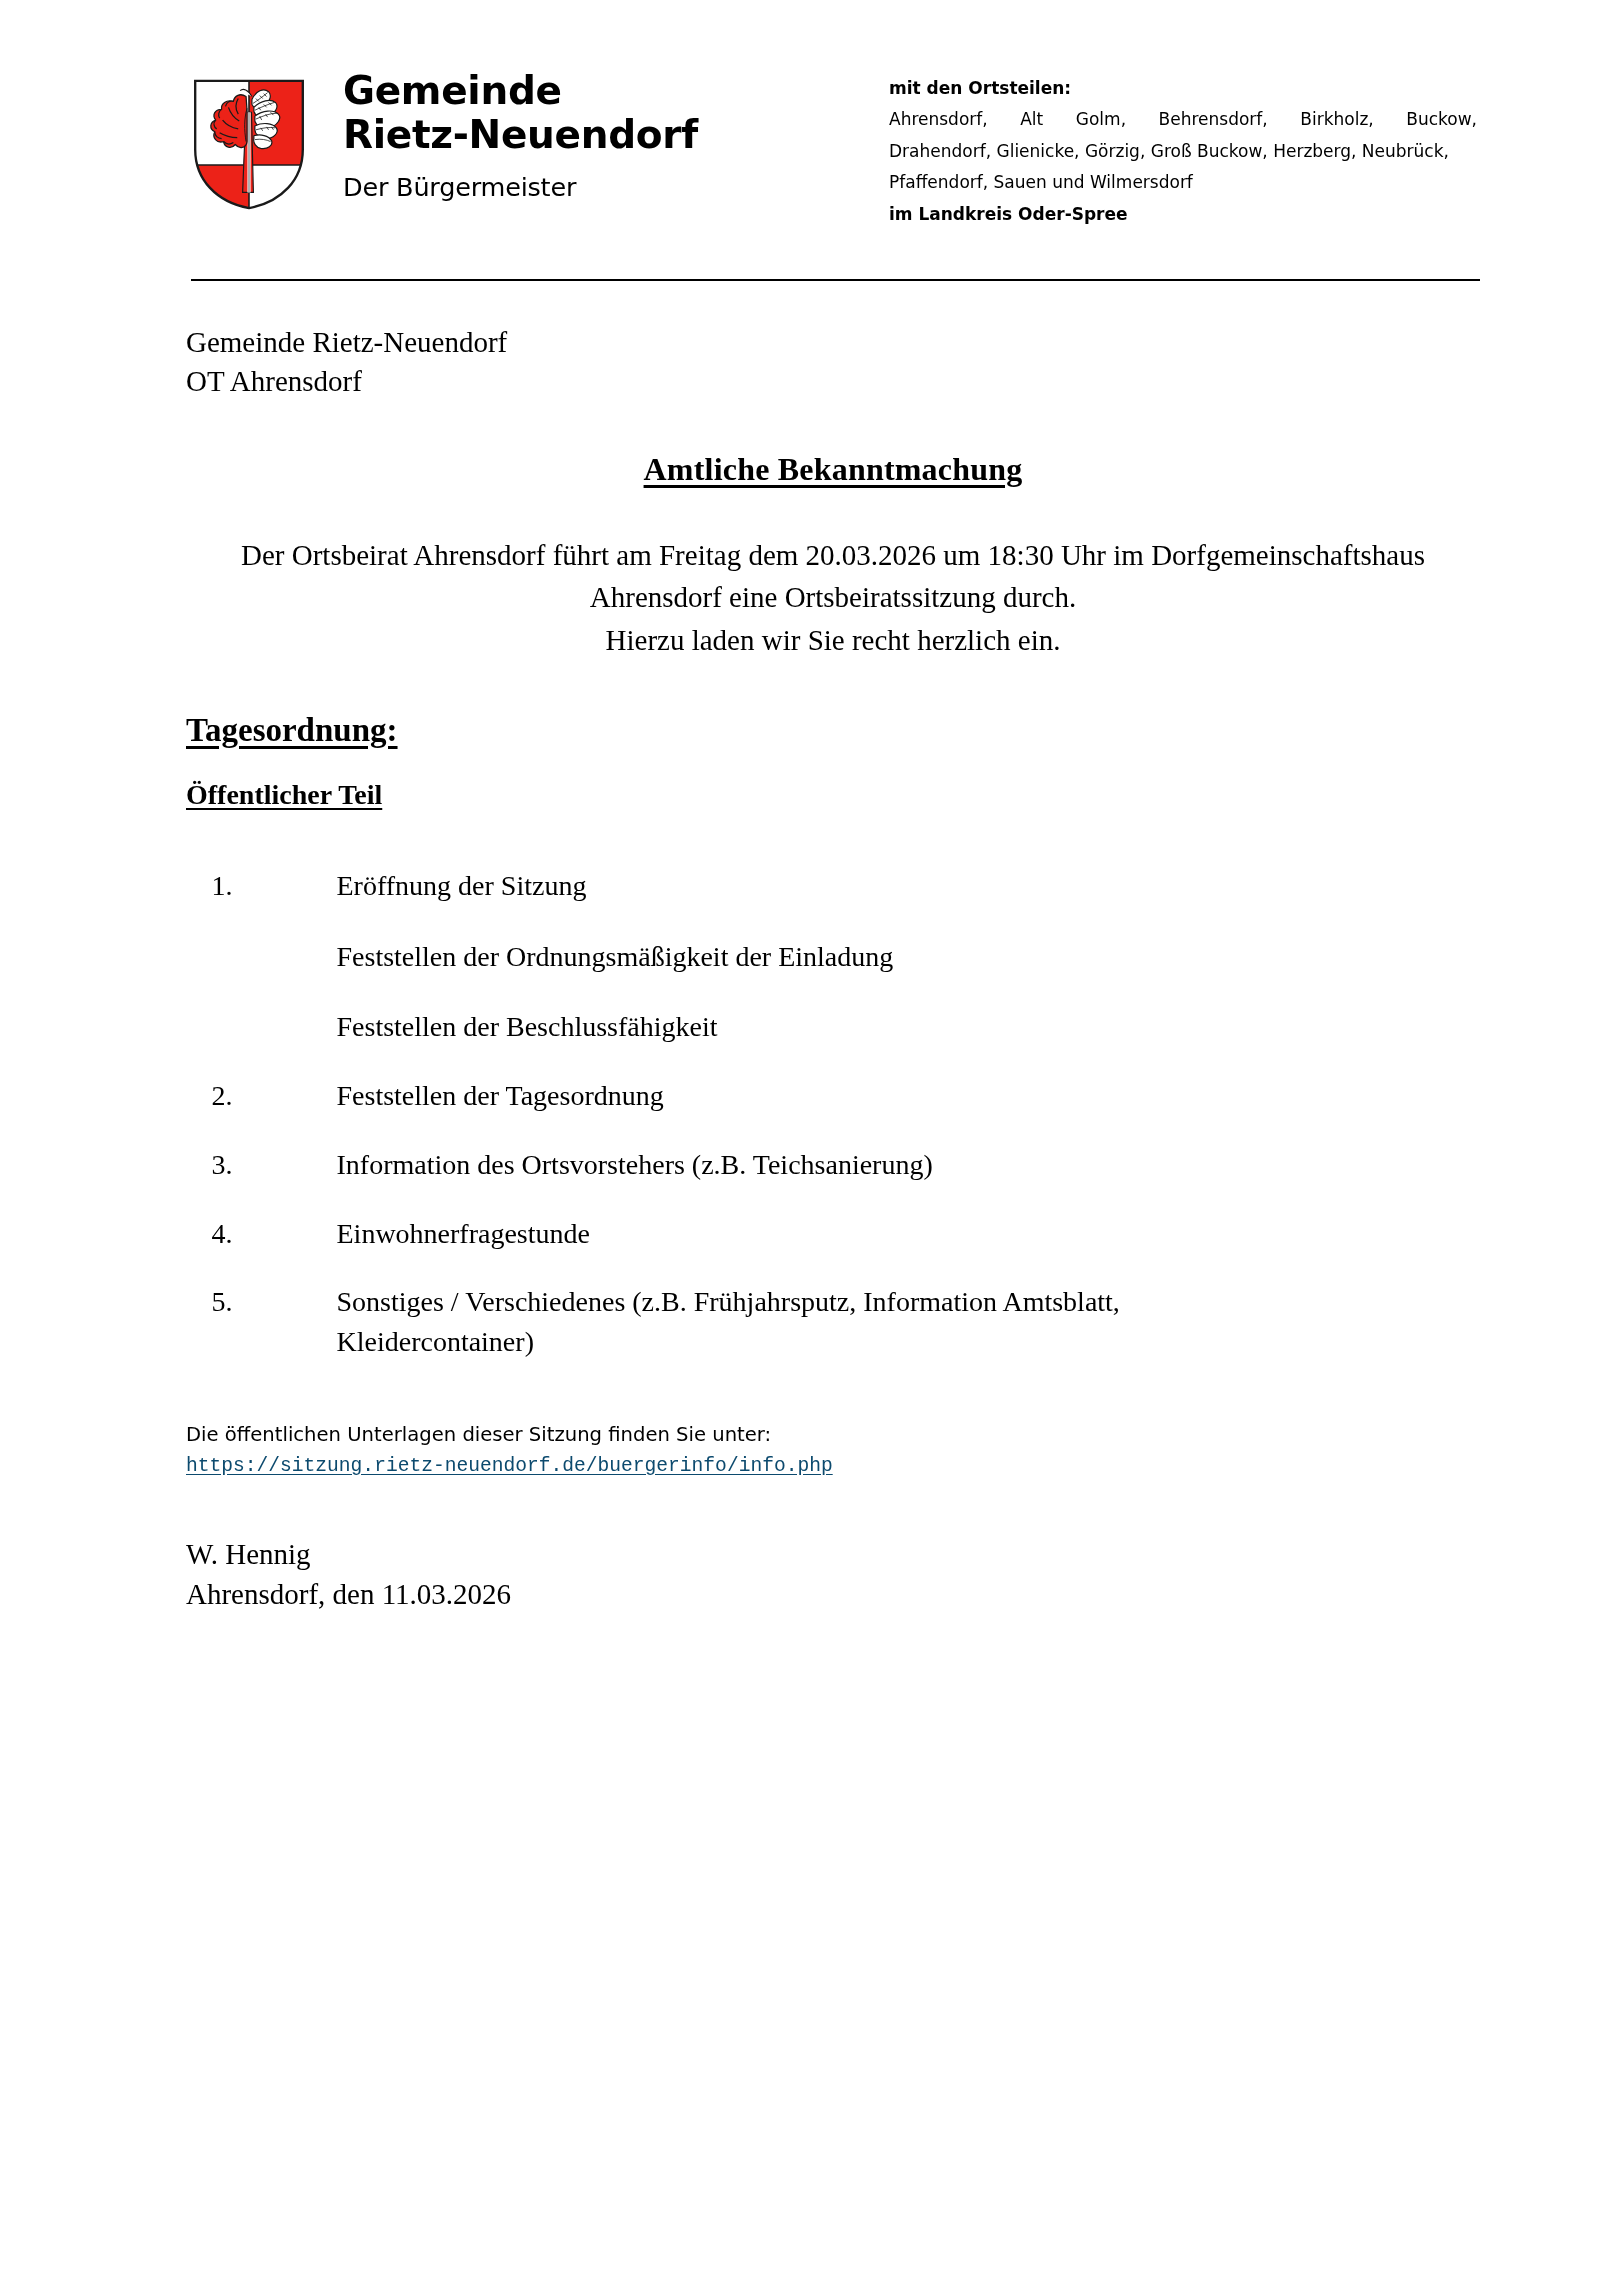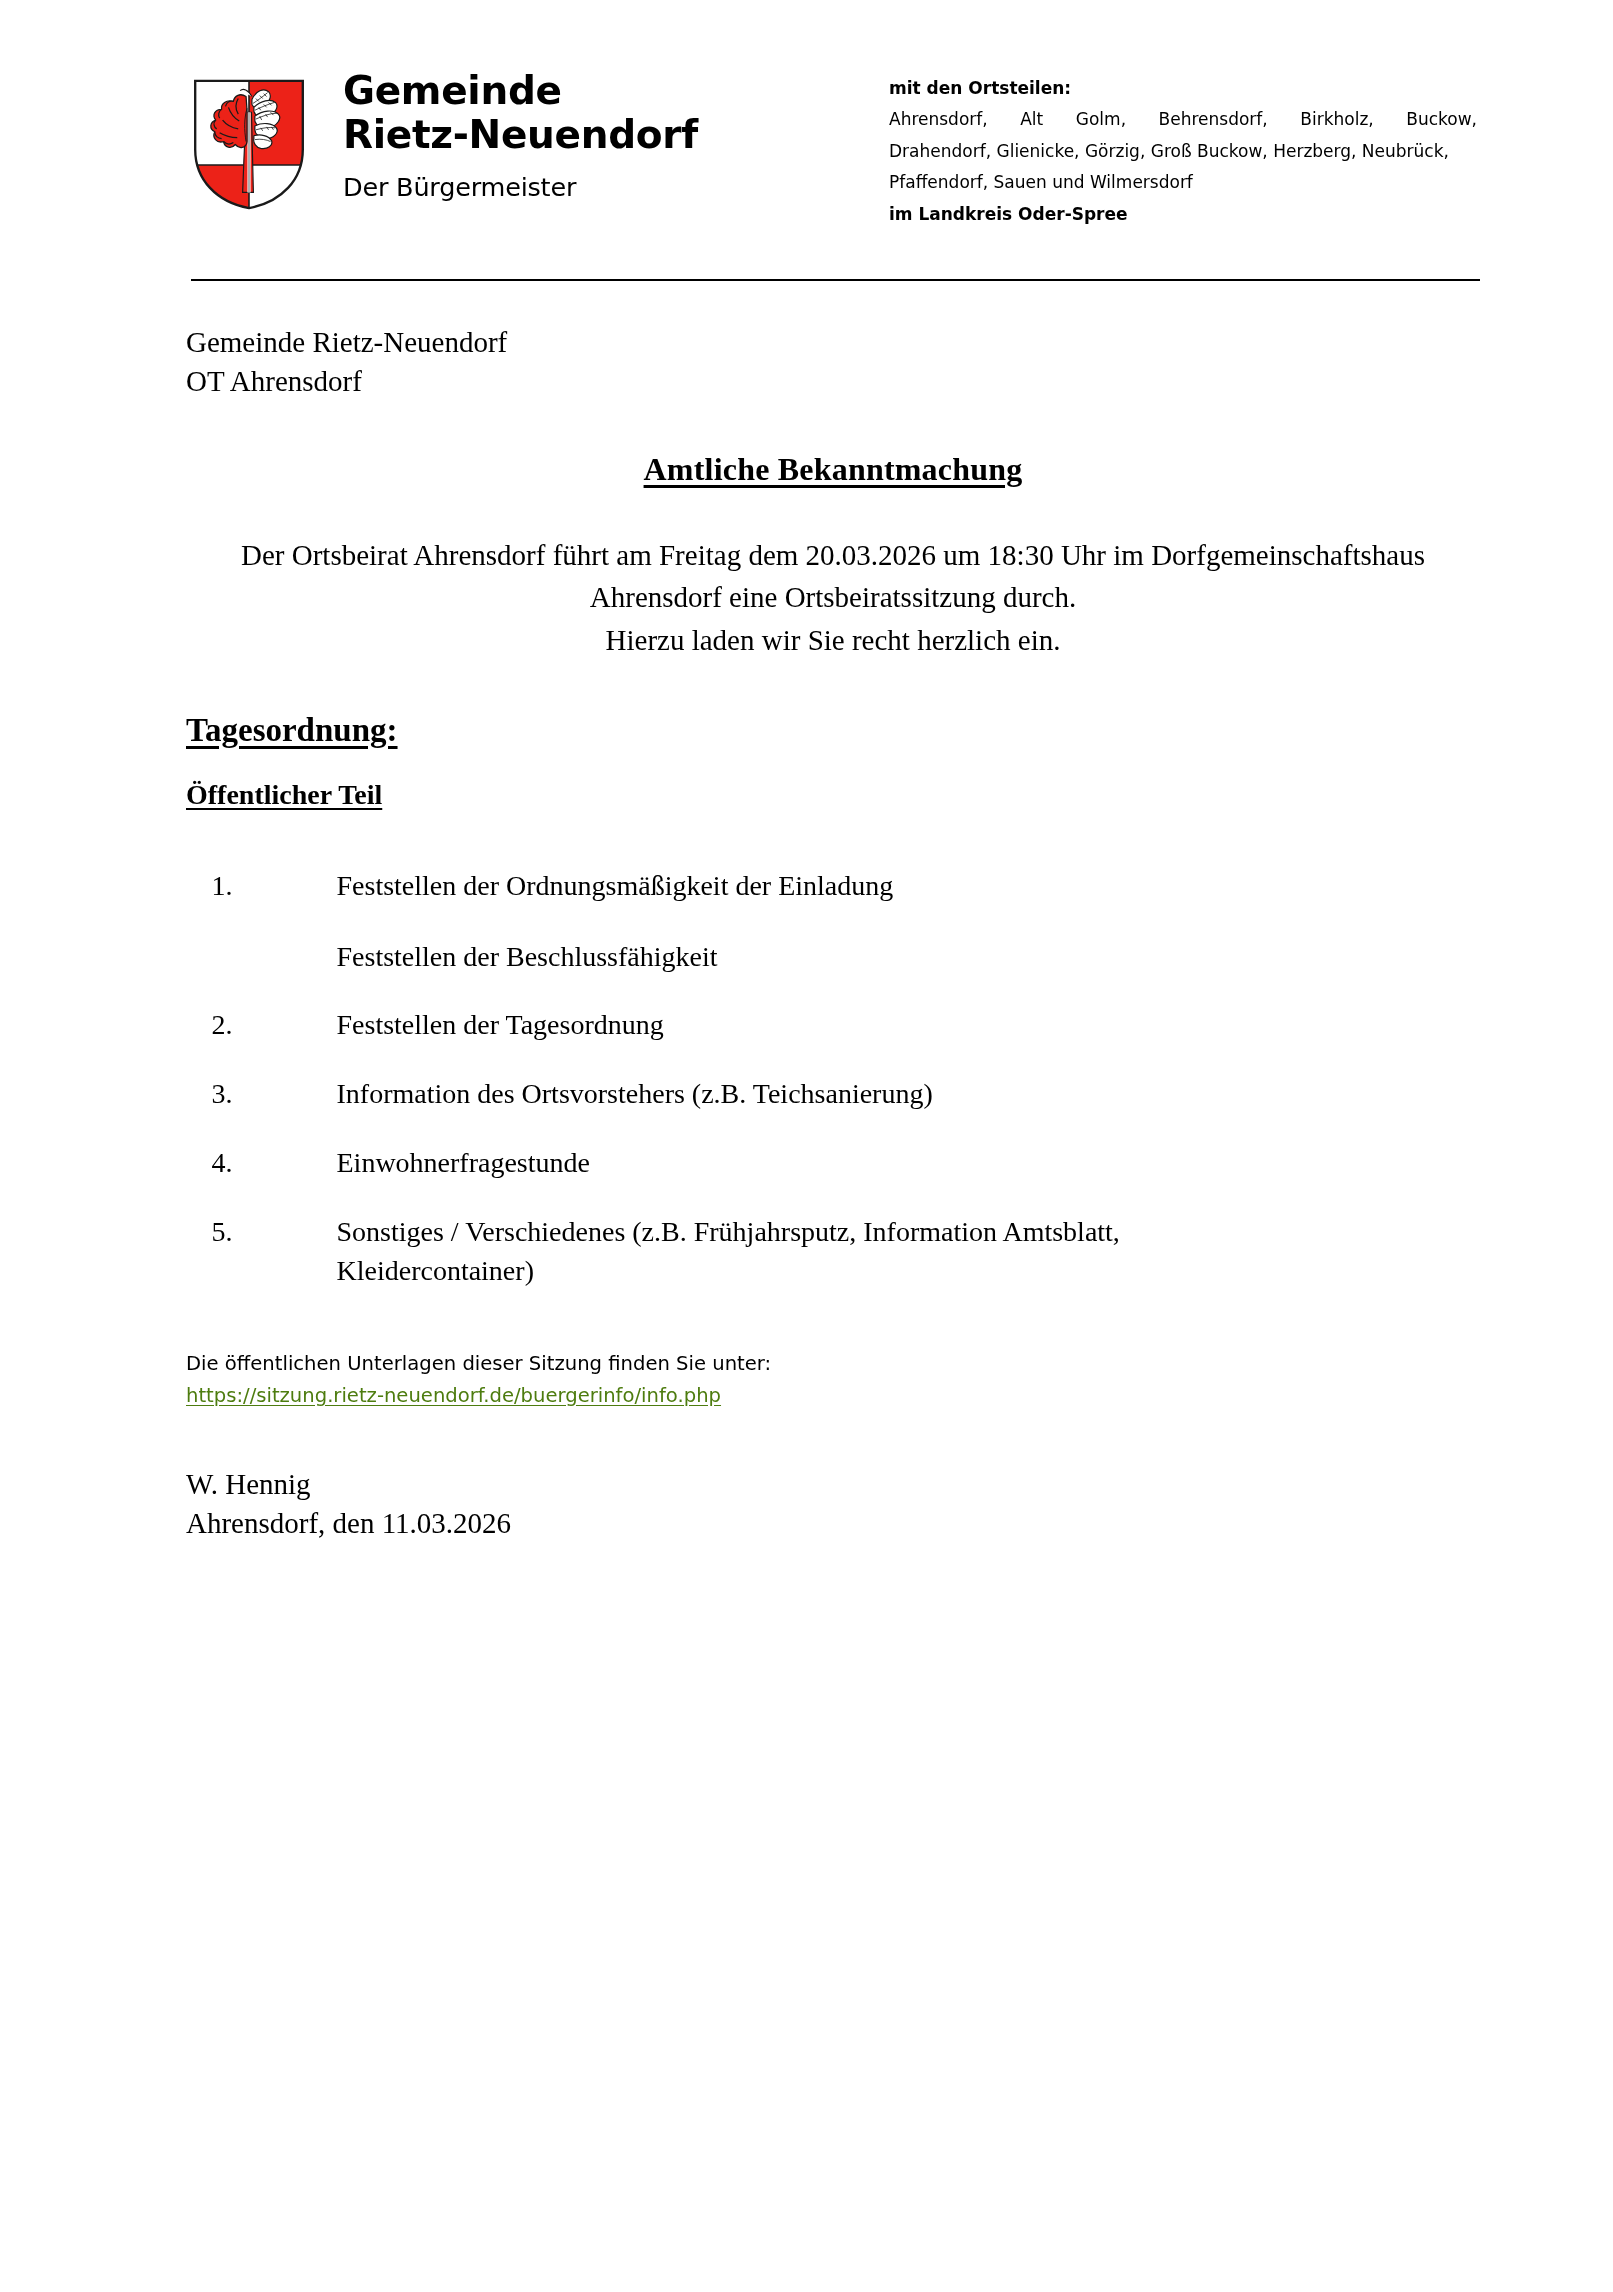--- a/index.html
+++ b/index.html
@@ -286,20 +286,21 @@
 
     <div class="agenda-heading">Tagesordnung:</div>
 
     <div class="section-heading">Öffentlicher Teil</div>
 
     <div class="agenda-list">
 
       <div class="agenda-item">
         <div class="agenda-num">1.</div>
         <div class="agenda-texts">
+          <div class="sub">Eröffnung der Sitzung</div>
           <div class="sub">Feststellen der Ordnungsmäßigkeit der Einladung</div>
           <div class="sub">Feststellen der Beschlussfähigkeit</div>
         </div>
       </div>
 
       <div class="agenda-item">
         <div class="agenda-num">2.</div>
         <div class="agenda-texts">
           <div class="sub">Feststellen der Tagesordnung</div>
         </div>
@@ -323,21 +324,21 @@
         <div class="agenda-num">5.</div>
         <div class="agenda-texts">
           <div class="sub">Sonstiges / Verschiedenes (z.B. Frühjahrsputz, Information Amtsblatt, Kleidercontainer)</div>
         </div>
       </div>
 
     </div>
 
     <div class="docs-note">
       <span>Die öffentlichen Unterlagen dieser Sitzung finden Sie unter:</span>
-      <a class="docs-link" href="#" style="color: #4d7c0f;">https://sitzung.rietz-neuendorf.de/buergerinfo/info.php</a>
+      <a class="docs-link" href="#" style="color: #0c4a6e; font-family: Liberation Mono, monospace;">https://sitzung.rietz-neuendorf.de/buergerinfo/info.php</a>
     </div>
 
     <div class="signature">
       <div>W. Hennig</div>
       <div>Ahrensdorf, den 11.03.2026</div>
     </div>
 
   </div>
 </div>
 

